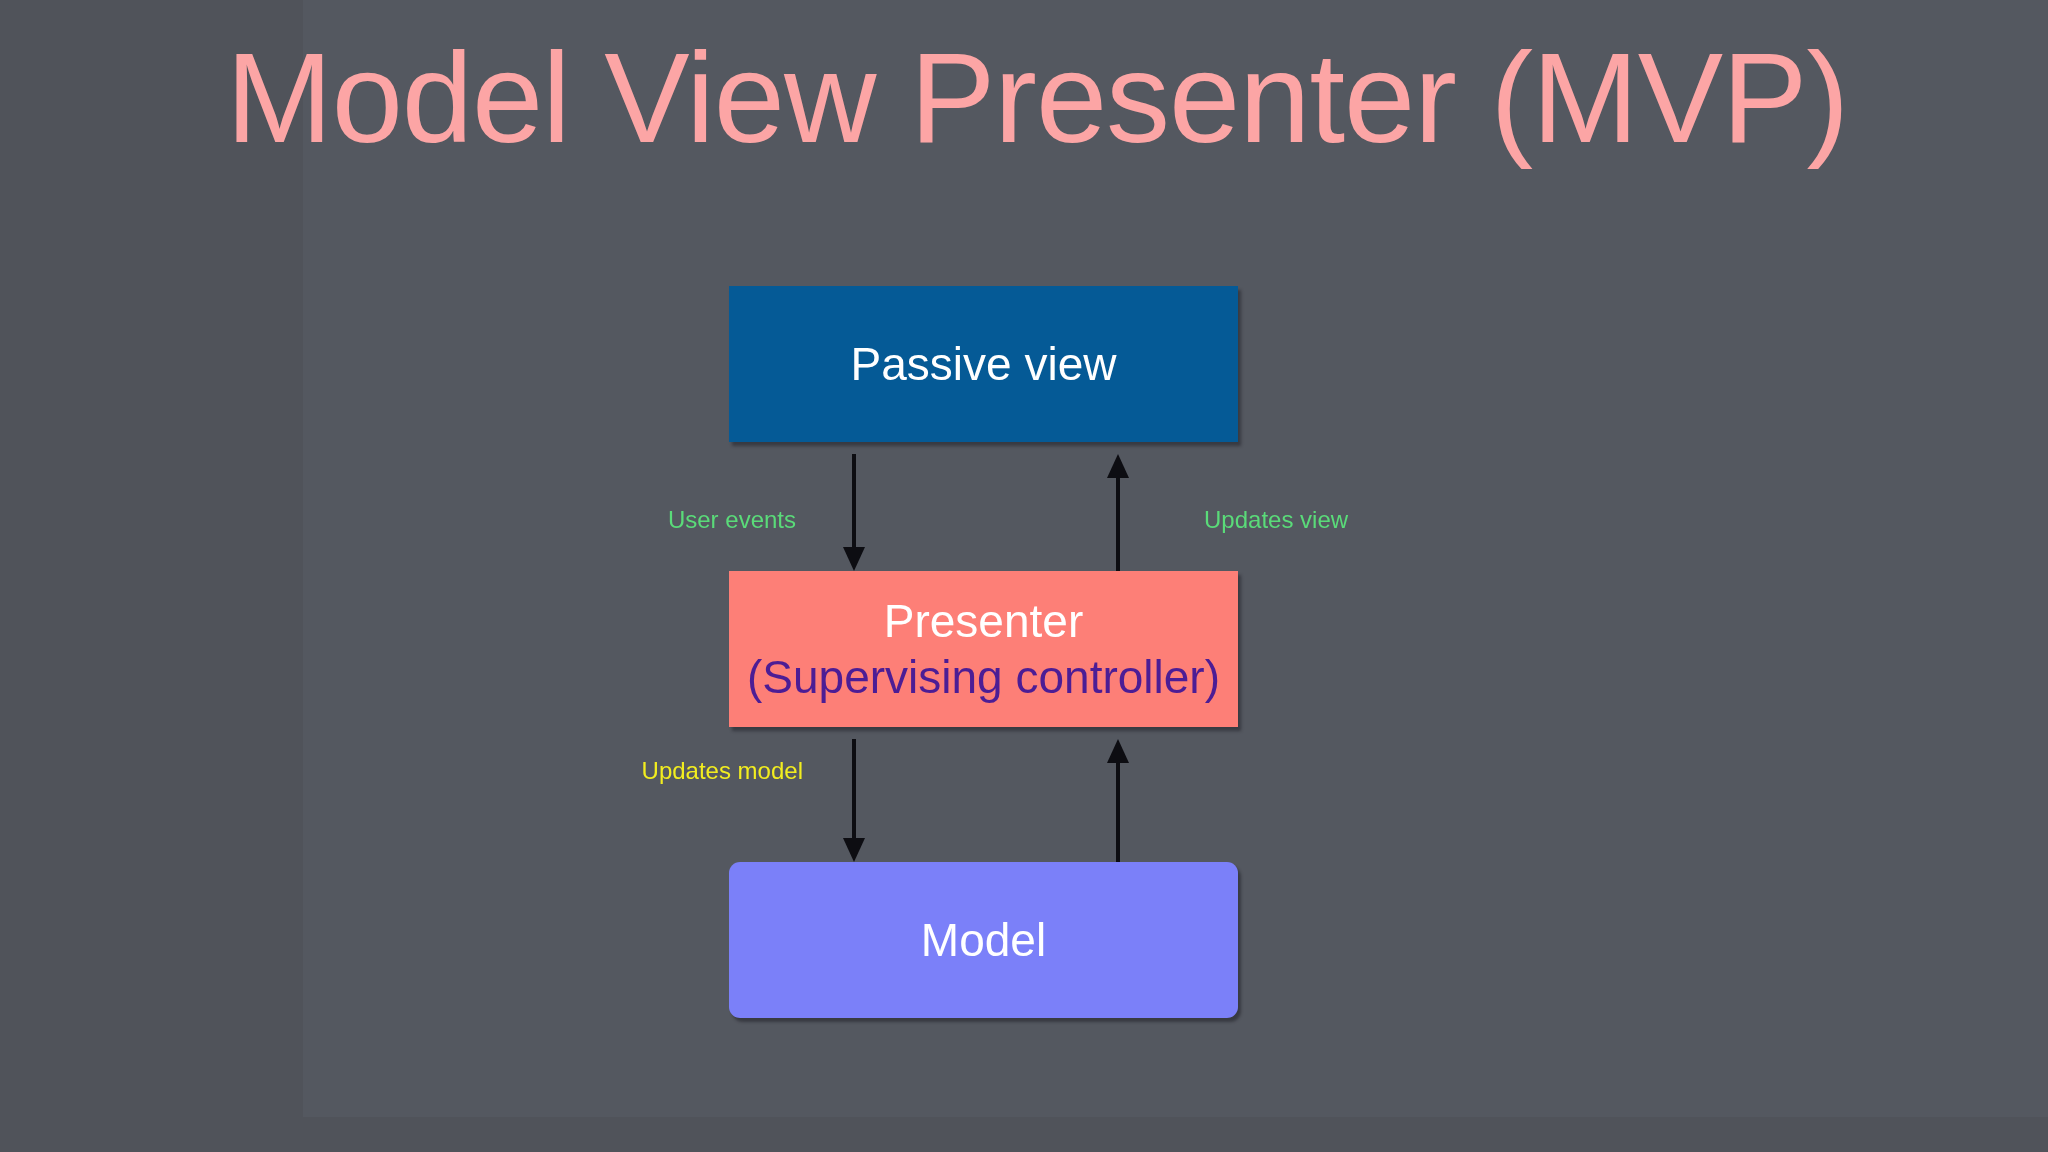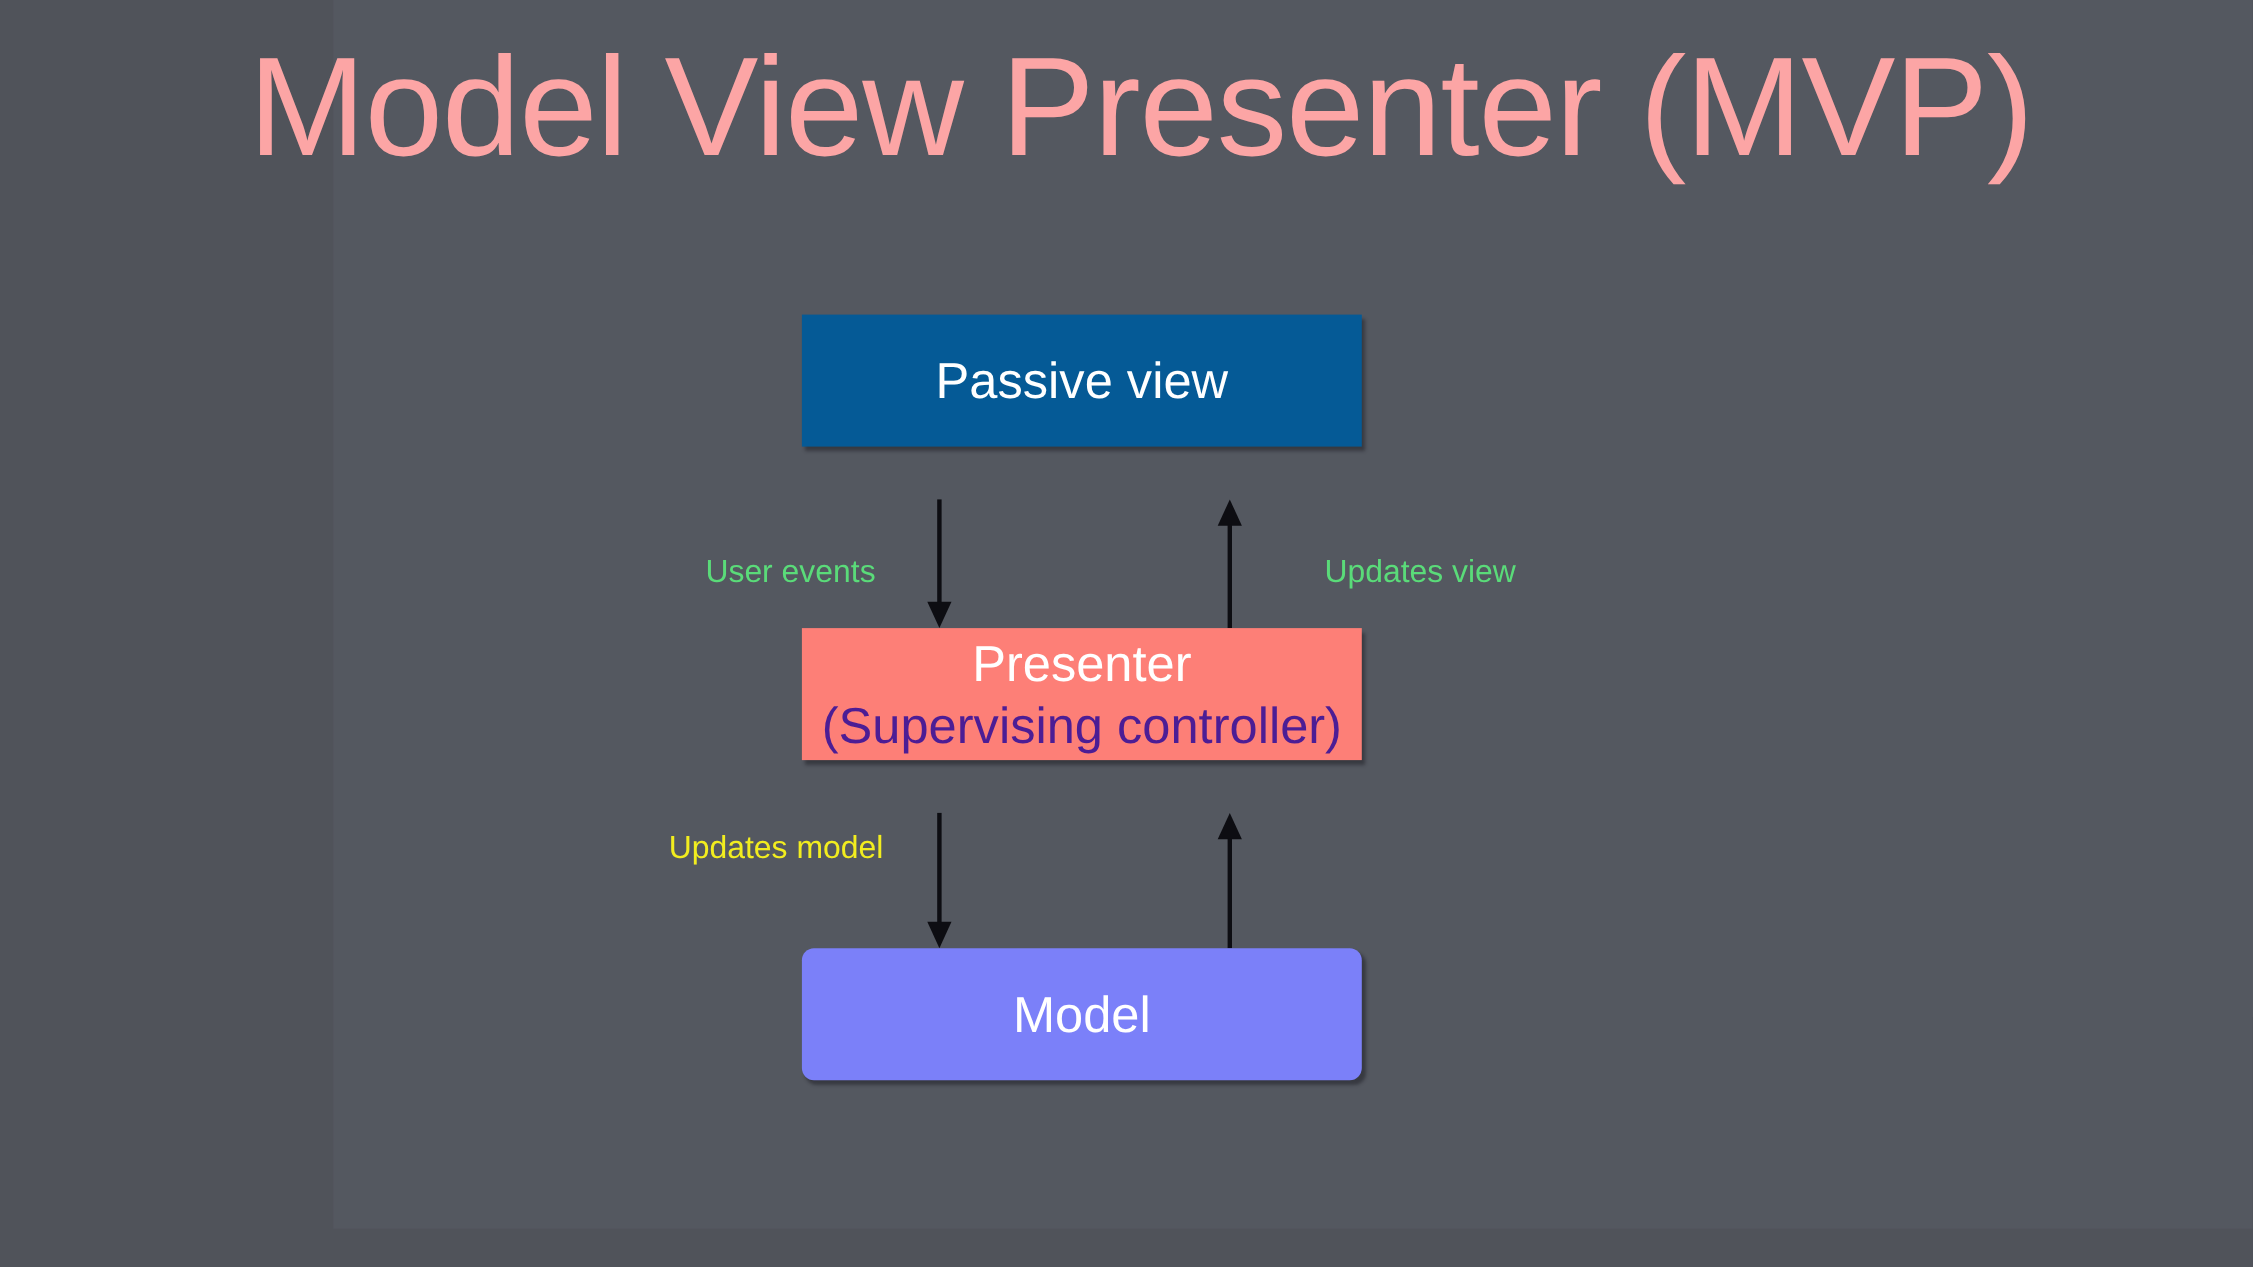--- a/index.html
+++ b/index.html
@@ -5,21 +5,21 @@
   html,body{margin:0;padding:0;}
   body{font-family:"Liberation Sans", sans-serif; background:#50535a;}
   #canvas{position:relative;width:2048px;height:1152px;overflow:hidden;background:#50535a;}
   .slide-bg{position:absolute;left:303px;top:0;width:1745px;height:1117px;background:#545860;}
   .page-title{
     position:absolute;left:0;top:28px;width:2048px;text-align:center;
     font-size:128px;line-height:1.1;font-weight:400;color:#80ccf4;
     letter-spacing:-1px;white-space:nowrap;
   }
   .box{
-    position:absolute;left:729px;width:509px;height:120px;
+    position:absolute;left:729px;width:509px;height:156px;
     display:flex;flex-direction:column;align-items:center;justify-content:center;
     color:#ffffff;font-size:46px;line-height:56px;text-align:center;
     box-shadow:3px 4px 3px rgba(22,22,28,0.45);
   }
   .box-passive{top:286px;background:#055a96;}
   .box-presenter{top:571px;background:#fd7f77;}
   .box-model{top:862px;background:#7b80f9;border-radius:11px;}
   .arrow-line{position:absolute;width:4px;background:#0d0d12;}
   .arrowhead{position:absolute;width:0;height:0;border-left:11px solid transparent;border-right:11px solid transparent;}
   .arrowhead.down{border-top:24px solid #0d0d12;}
@@ -27,21 +27,21 @@
   
   .line-down-1{left:852px;top:454px;height:95px;}
   .head-down-1{left:843px;top:547px;}
   .head-up-1{left:1107px;top:454px;}
   .line-up-1{left:1116px;top:477px;height:94px;}
   
   .line-down-2{left:852px;top:739px;height:101px;}
   .head-down-2{left:843px;top:838px;}
   .head-up-2{left:1107px;top:739px;}
   .line-up-2{left:1116px;top:762px;height:100px;}
-  .edge-label{position:absolute;font-size:29px;line-height:40px;white-space:nowrap;}
+  .edge-label{position:absolute;font-size:24px;line-height:40px;white-space:nowrap;}
   .label-green{color:#5adb79;}
   .label-yellow{color:#f2ed1f;}
   .lbl-user-events{left:540px;width:256px;top:500px;text-align:right;}
   .lbl-updates-view{left:1156px;top:500px;margin-left:48px;}
   .lbl-updates-model{left:540px;width:263px;top:751px;text-align:right;}
   .lbl-state-changes{left:1170px;top:786px;}
 </style>
 </head>
 <body style="background-color: rgb(80, 83, 90);">
 

